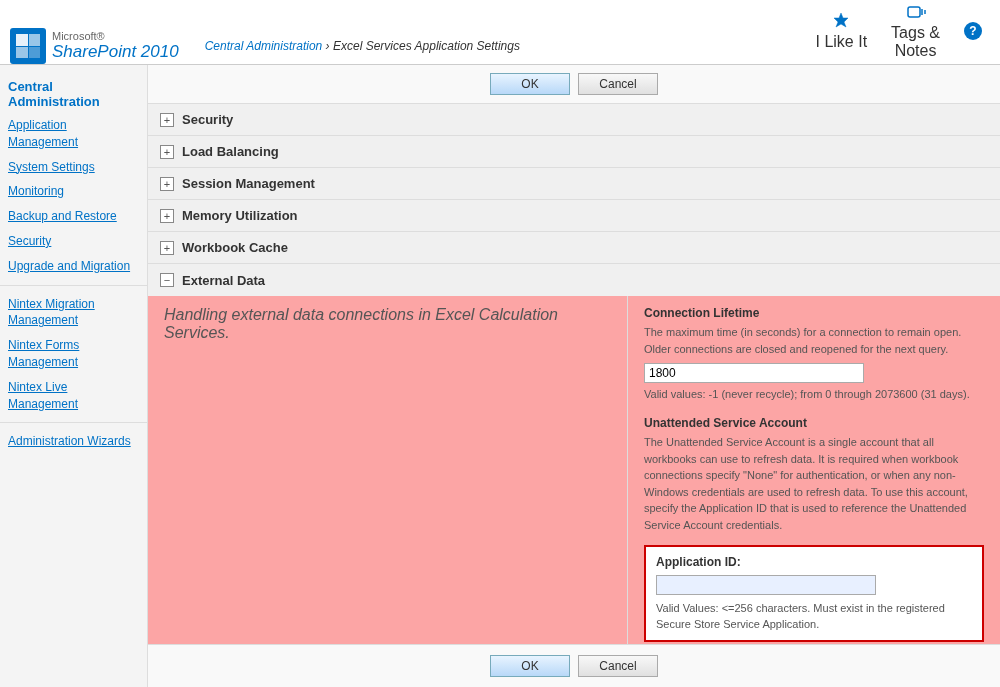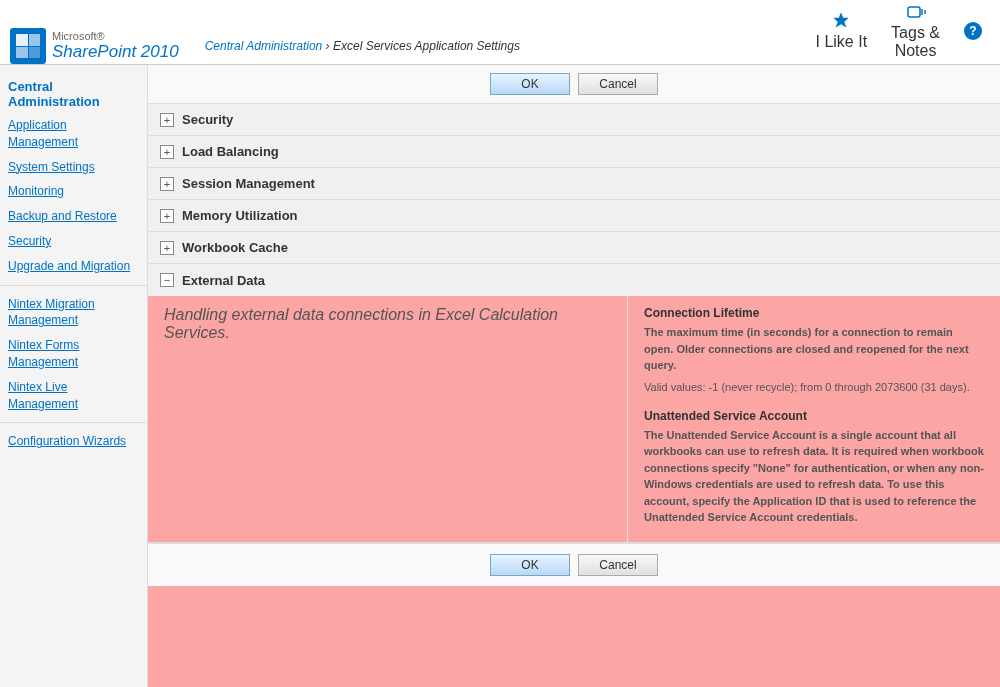--- a/index.html
+++ b/index.html
@@ -153,21 +153,21 @@
     }
     #external-data-right {
       flex: 1;
       padding: 10px 16px;
     }
 
     .field-section-title {
       font-size: 12px; font-weight: bold; color: #333; margin-bottom: 4px;
     }
     .field-desc {
-      font-size: 11px; color: #555; margin-bottom: 6px; line-height: 1.5; font-weight: bold;
+      font-size: 11px; color: #555; margin-bottom: 6px; line-height: 1.5;
     }
     .field-input {
       width: 220px;
       height: 20px;
       border: 1px solid #aaa;
       padding: 1px 4px;
       font-size: 12px;
       margin-bottom: 4px;
     }
     .field-valid {
@@ -266,21 +266,21 @@
     <div class="sidebar-item">System Settings</div>
     <div class="sidebar-item">Monitoring</div>
     <div class="sidebar-item">Backup and Restore</div>
     <div class="sidebar-item">Security</div>
     <div class="sidebar-item">Upgrade and Migration</div>
     <div class="sidebar-divider"></div>
     <div class="sidebar-item">Nintex Migration Management</div>
     <div class="sidebar-item">Nintex Forms Management</div>
     <div class="sidebar-item">Nintex Live Management</div>
     <div class="sidebar-divider"></div>
-    <div class="sidebar-item">Configuration Wizards</div>
+    <div class="sidebar-item">Administration Wizards</div>
   </div>
 
   <div id="main">
 
     <div id="top-btn-bar">
       <button class="sp-btn ok-btn">OK</button>
       <button class="sp-btn">Cancel</button>
     </div>
 
     <div id="sections">
@@ -319,28 +319,34 @@
         <div id="external-data-content">
           <div id="external-data-left">
             <span>Handling external data connections in Excel Calculation Services.</span>
           </div>
 
           <div id="external-data-right">
 
             <div style="margin-bottom: 14px;">
               <div class="field-section-title">Connection Lifetime</div>
               <div class="field-desc">The maximum time (in seconds) for a connection to remain open. Older connections are closed and reopened for the next query.</div>
+              <input class="field-input" type="text" value="1800" style="">
               <div class="field-valid">Valid values: -1 (never recycle); from 0 through 2073600 (31 days).</div>
             </div>
 
             <div style="margin-bottom: 4px;">
               <div class="field-section-title">Unattended Service Account</div>
               <div class="field-desc">The Unattended Service Account is a single account that all workbooks can use to refresh data. It is required when workbook connections specify "None" for authentication, or when any non-Windows credentials are used to refresh data. To use this account, specify the Application ID that is used to reference the Unattended Service Account credentials.</div>
             </div>
 
+            <div id="app-id-box">
+              <div class="field-section-title">Application ID:</div>
+              <input id="app-id-input" type="text" style="">
+              <div class="field-valid">Valid Values: &lt;=256 characters. Must exist in the registered Secure Store Service Application.</div>
+            </div>
 
           </div>
         </div>
       </div>
 
     </div>
 
     <div id="bottom-btn-bar">
       <button class="sp-btn ok-btn">OK</button>
       <button class="sp-btn">Cancel</button>

